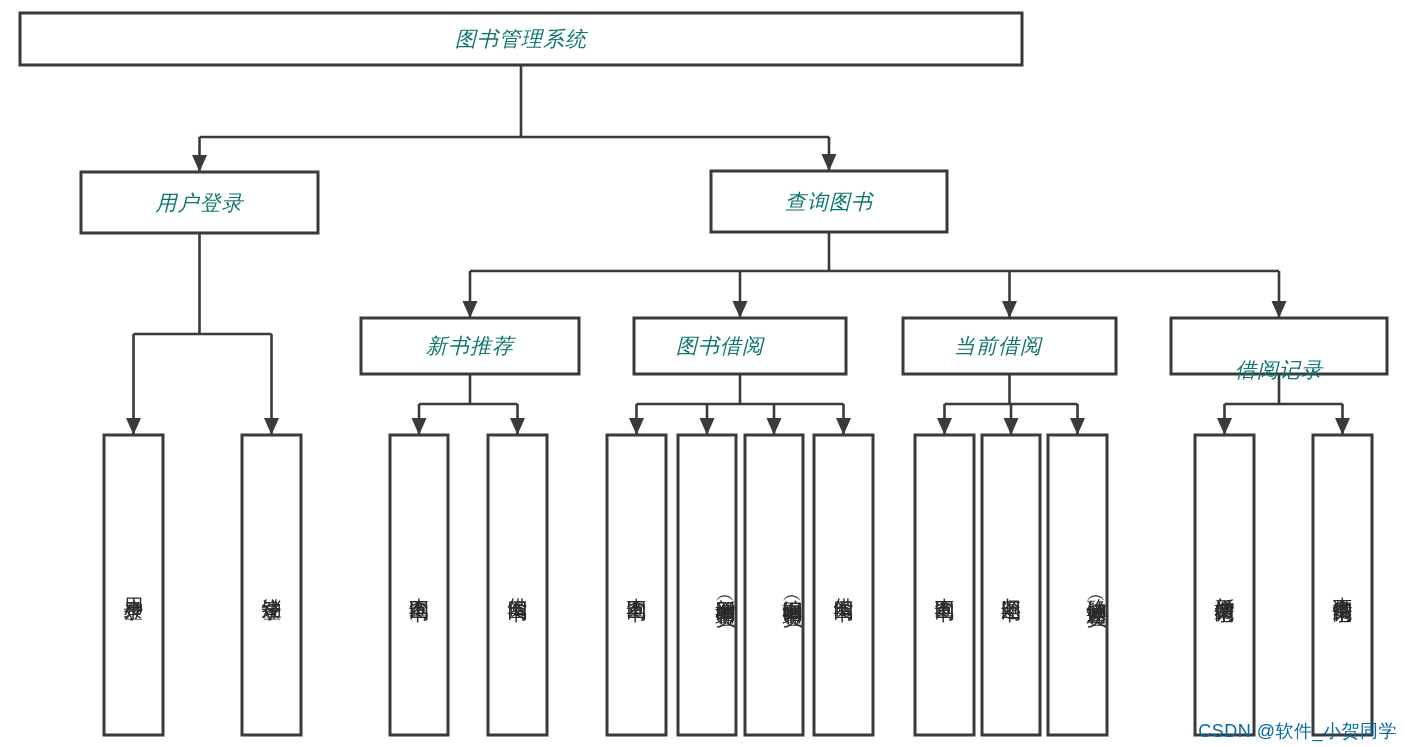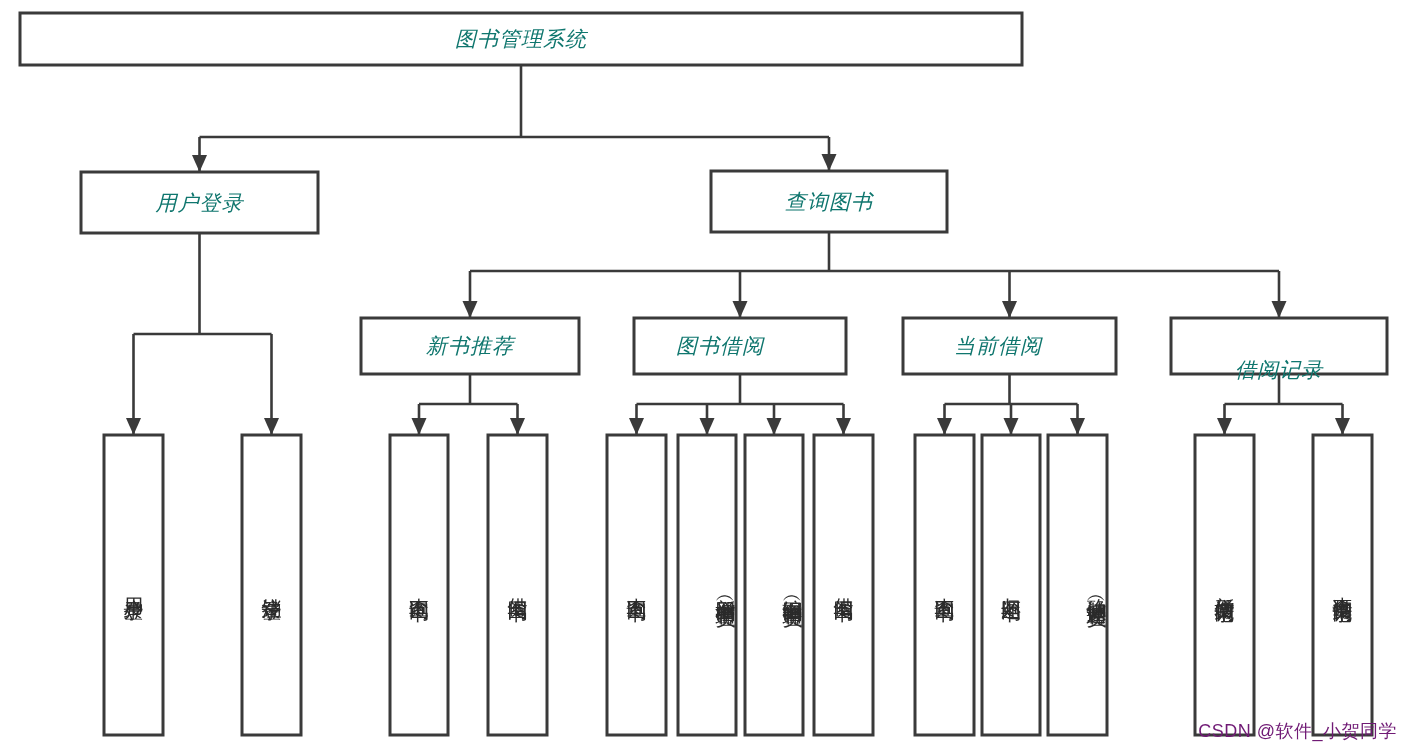--- a/index.html
+++ b/index.html
@@ -65,21 +65,21 @@
     letter-spacing: 1px;
     white-space: pre;
     pointer-events: none;
     font-style: italic;
   }
   .wm-wrap {
     position: absolute;
     right: 8px;
     bottom: 4px;
     font-size: 18px;
-    color: #701a75;
+    color: #0369a1;
     letter-spacing: 0.5px;
     white-space: pre;
   }
 </style>
 </head>
 <body>
 
 <div id="diagram-root">
   <svg class="diagram-canvas" id="diagram-svg" viewBox="0 0 1405 747" xmlns="http://www.w3.org/2000/svg">
     <g id="edges-layer">

